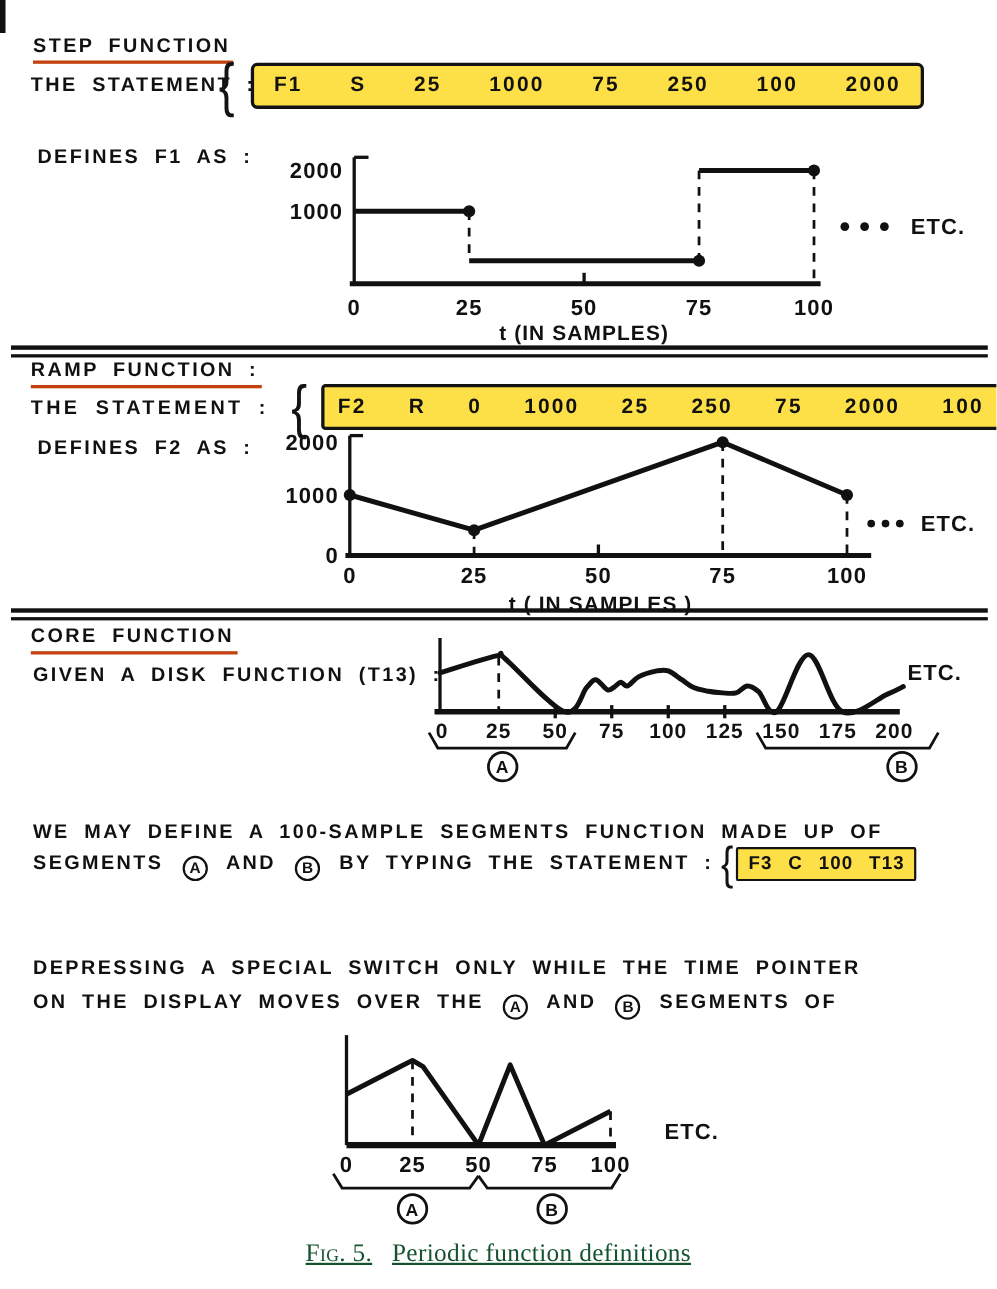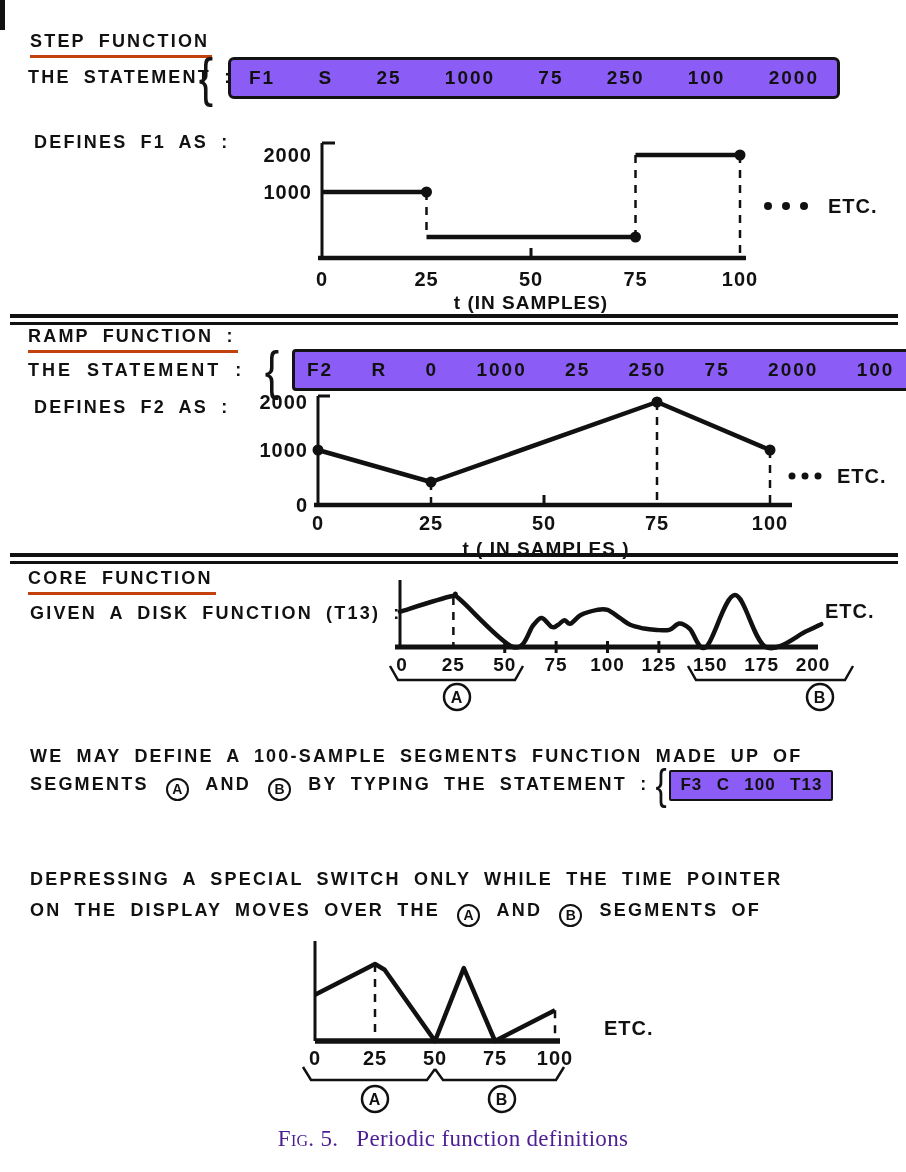--- a/index.html
+++ b/index.html
@@ -5,29 +5,29 @@
   html,body{margin:0;padding:0;background:#fff;}
   .page{position:relative;width:906px;height:1172px;background:#fff;overflow:hidden;
         font-family:"Liberation Sans",sans-serif;color:#111;}
   .abs{position:absolute;}
   .hand{font-weight:700;letter-spacing:2.2px;word-spacing:6px;white-space:nowrap;color:#111;}
   .heading{font-size:18px;border-bottom:3px solid #c2410c;padding:0 3px 3px 0;display:inline-block;}
   .lbl{font-size:18px;}
   .stmt-row{display:flex;align-items:center;}
   .stmt-box{border:3px solid #131313;border-radius:6px;display:flex;align-items:center;
             justify-content:space-between;font-size:19px;font-weight:700;letter-spacing:2px;
-            box-sizing:border-box;background:#8b5cf6;}
+            box-sizing:border-box;background:#fde047;}
   .brace{font-weight:400;line-height:.9;color:#131313;transform:scaleX(.8);}
   .rule{height:4px;border-top:4px solid #111;border-bottom:3px solid #111;}
   .para{font-size:18px;line-height:31px;}
   .circ{display:inline-block;box-sizing:border-box;width:23px;height:23px;border:2.5px solid #111;
         border-radius:50%;font-size:14px;line-height:18px;text-align:center;letter-spacing:0;
         word-spacing:0;vertical-align:-4px;margin:0 4px;font-weight:700;}
-  .caption{font-family:"Liberation Serif",serif;font-size:23px;color:#4c1d95;text-align:center;
-           width:100%;letter-spacing:.3px;}
+  .caption{font-family:"Liberation Serif",serif;font-size:23px;color:#14532d;text-align:center;
+           width:100%;letter-spacing:.3px;text-decoration:underline;}
   .caption .figlbl{font-variant:small-caps;margin-right:18px;}
   .artifact{background:#111;}
   svg{display:block;overflow:visible;}
   svg text{font-family:"Liberation Sans",sans-serif;font-weight:700;fill:#111;}
 </style>
 </head>
 <body>
 
 <div class="page">
 

